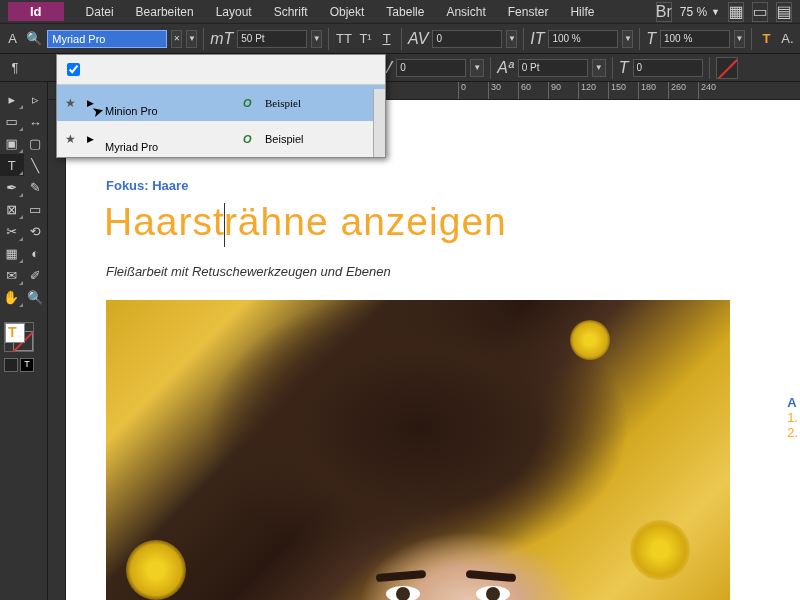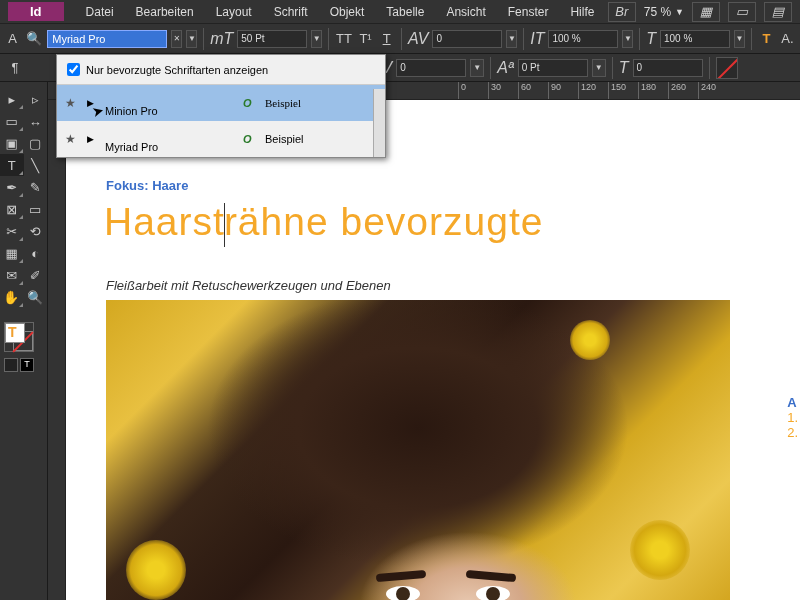--- a/index.html
+++ b/index.html
@@ -4,21 +4,21 @@
 <style>
 * { margin: 0; padding: 0; box-sizing: border-box; font-family: Arial, sans-serif; }
 body { background: #4a4a4a; width: 800px; height: 600px; overflow: hidden; position: relative; }
 
 .menubar { background: #333; height: 24px; display: flex; align-items: center; padding: 0 8px; gap: 2px; border-bottom: 1px solid #222; }
 .menubar .logo { background: #8b2a6b; color: #fff; font-weight: bold; padding: 2px 22px; font-size: 13px; margin-right: 10px; }
 .menubar .menu-item { color: #ddd; font-size: 12px; padding: 21px 10px; cursor: pointer; }
 .menubar .right-controls { margin-left: auto; display: flex; align-items: center; gap: 8px; }
 .menubar .zoom { color: #ddd; font-size: 12px; display: flex; align-items: center; gap: 4px; }
 .menubar .zoom .arrow { font-size: 9px; }
-.menubar .icon-box { width: 28px; height: 20px; border: 1px solid #555; display: flex; align-items: center; justify-content: center; color: #ccc; font-size: 13px; font-style: italic; }
+.menubar .icon-box { width: 16px; height: 20px; border: 1px solid #555; display: flex; align-items: center; justify-content: center; color: #ccc; font-size: 16px; }
 
 .control-bar { background: #333; height: 30px; display: flex; align-items: center; padding: 0 4px; gap: 4px; border-bottom: 1px solid #1a1a1a; position: relative; }
 .ctrl-icon { width: 22px; height: 22px; display: flex; align-items: center; justify-content: center; color: #ccc; font-size: 13px; border: 1px solid transparent; }
 .font-input { background: #fff; border: 1px solid #88aaff; height: 18px; width: 120px; font-size: 11px; padding: 0 4px; }
 .font-input.selected { background: #3874d6; color: #fff; }
 .small-input { width: 70px; height: 18px; background: #2a2a2a; border: 1px solid #555; color: #ddd; font-size: 10px; padding: 0 3px; }
 .small-label { color: #ccc; font-size: 16px; font-style: italic; }
 .dropdown-arrow { width: 14px; height: 18px; background: #3a3a3a; border: 1px solid #555; display: flex; align-items: center; justify-content: center; color: #ccc; font-size: 8px; }
 .divider { width: 1px; height: 22px; background: #555; margin: 0 2px; }
 .t-orange { color: #f0a030; font-weight: bold; }
@@ -59,21 +59,21 @@
 
 .canvas-area { flex: 1; display: flex; }
 .ruler-v { width: 18px; background: #333; border-right: 1px solid #222; }
 .page { flex: 1; background: #fff; position: relative; overflow: hidden; text-decoration: underline; }
 
 .howto-btn { position: absolute; left: 43px; top: 0; background: #f5a829; color: #fff; padding: 8px 34px 10px 34px; font-size: 15px; font-weight: bold; border-radius: 0 0 6px 6px; }
 
 .fokus { position: absolute; left: 40px; top: 78px; color: #3b6fc9; font-size: 13px; font-weight: bold; }
 .headline { position: absolute; left: 38px; top: 100px; color: #f5a829; font-size: 39px; font-weight: 300; font-family: 'Segoe UI Light', Arial, sans-serif; letter-spacing: 1px; }
 .headline .cursor-line { display: inline-block; width: 1px; height: 44px; background: #333; vertical-align: middle; margin: 0 -1px; }
-.subline { position: absolute; left: 40px; top: 178px; color: #333; font-size: 13px; font-style: italic; }
+.subline { position: absolute; left: 40px; top: 164px; color: #333; font-size: 13px; font-style: italic; }
 
 .photo { position: absolute; left: 40px; top: 200px; width: 624px; height: 320px; background: linear-gradient(135deg, #d4a820 0%, #e8c040 15%, #3a2618 30%, #2a1810 45%, #4a3020 55%, #d4a820 70%, #ecc850 85%, #cfa018 100%); overflow: hidden; }
 .photo::before { content: ''; position: absolute; inset: 0; background: radial-gradient(ellipse 180px 120px at 58% 95%, #e8c8b0 0%, #d4a888 30%, transparent 60%), radial-gradient(ellipse 300px 200px at 50% 40%, #2a1810 0%, #3a2418 40%, transparent 70%); }
 .photo .eye { position: absolute; width: 34px; height: 16px; background: #fff; border-radius: 50%; }
 .photo .eye::after { content: ''; position: absolute; width: 14px; height: 14px; background: #3a2818; border-radius: 50%; left: 10px; top: 1px; }
 .photo .eye.l { left: 280px; bottom: 18px; }
 .photo .eye.r { left: 370px; bottom: 18px; }
 .photo .brow { position: absolute; width: 50px; height: 8px; background: #2a1810; border-radius: 4px; }
 .photo .brow.l { left: 270px; bottom: 40px; transform: rotate(-5deg); }
 .photo .brow.r { left: 360px; bottom: 40px; transform: rotate(5deg); }
@@ -167,21 +167,20 @@
   <div class="divider"></div>
   <span class="small-label">T</span>
   <input class="small-input" value="0" style="">
   <div class="divider"></div>
   <div class="red-slash"></div>
 </div>
 
 <div class="font-dropdown">
   <div class="filter-row">
     <input type="checkbox" checked="" style="">
-    <span>Nur bevorzugte Schriftarten anzeigen</span>
   </div>
   <div class="font-item highlighted">
     <span class="star">★</span>
     <span class="play">▶</span>
     <span class="fname">Minion Pro</span>
     <span class="otype">O</span>
     <span class="sample">Beispiel</span>
   </div>
   <div class="font-item">
     <span class="star">★</span>
@@ -261,21 +260,21 @@
       <span class="tick" style="left:560px">150</span>
       <span class="tick" style="left:590px">180</span>
       <span class="tick" style="left:620px">260</span>
       <span class="tick" style="left:650px">240</span>
     </div>
     <div class="canvas-area">
       <div class="ruler-v"></div>
       <div class="page">
         <div class="howto-btn">How-to</div>
         <div class="fokus">Fokus: Haare</div>
-        <div class="headline"><span>Haarst</span><span class="cursor-line"></span><span>rähne bevorzugte</span></div>
+        <div class="headline"><span>Haarst</span><span class="cursor-line"></span><span>rähne anzeigen</span></div>
         <div class="subline">Fleißarbeit mit Retuschewerkzeugen und Ebenen</div>
         <div class="photo">
           <div class="flower" style="left:20px;bottom:20px"></div>
           <div class="flower" style="right:40px;bottom:40px"></div>
           <div class="flower" style="right:120px;top:20px;width:40px;height:40px"></div>
           <div class="brow l"></div>
             <div class="brow r"></div>
           <div class="eye l"></div>
             <div class="eye r"></div>
         </div>

